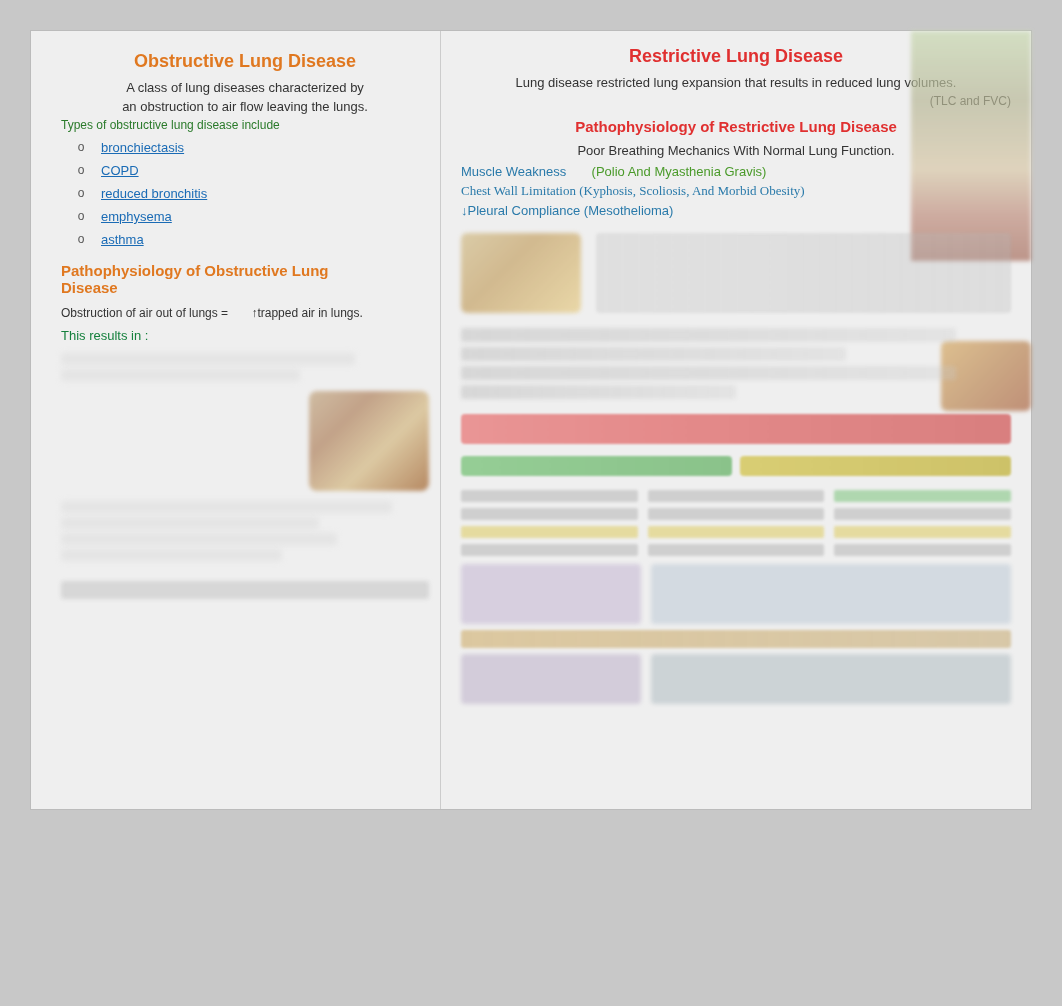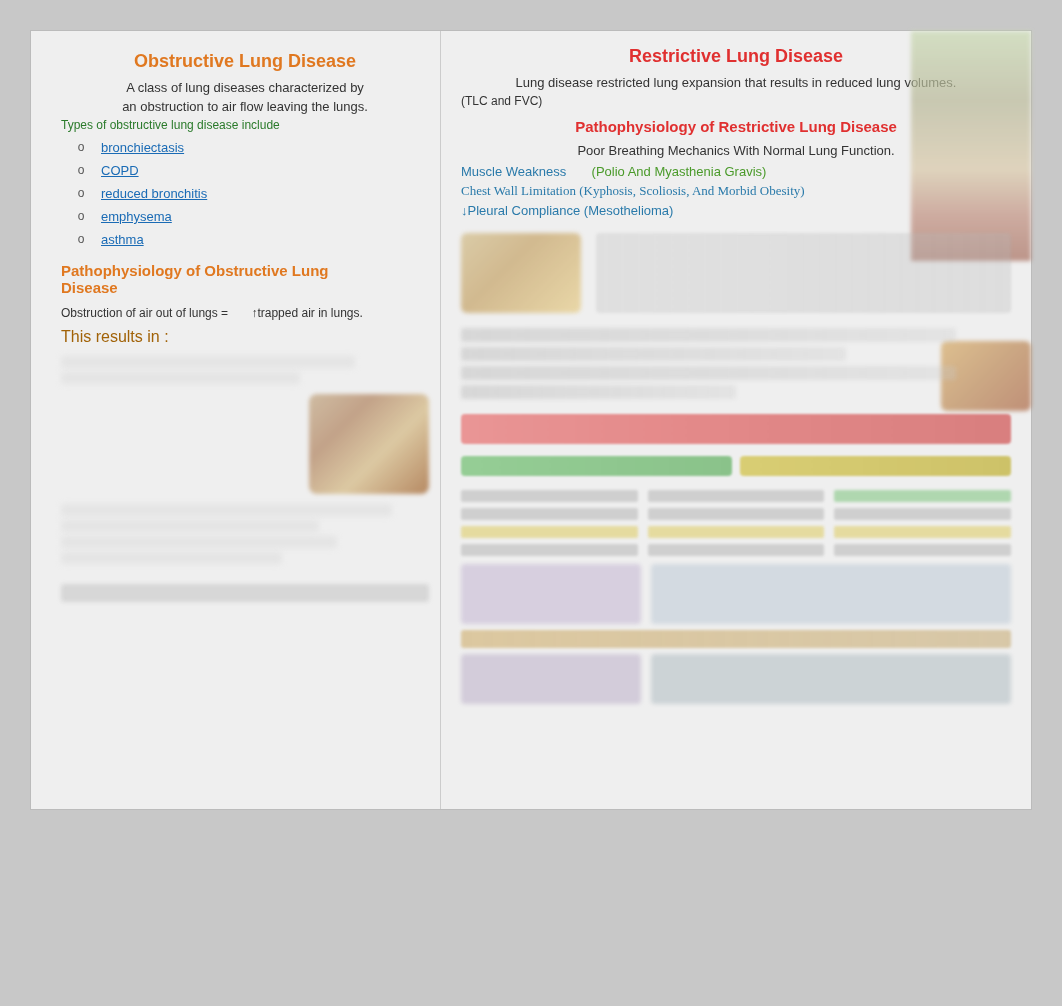--- a/index.html
+++ b/index.html
@@ -76,22 +76,22 @@
       font-weight: bold;
       text-align: left;
       margin-bottom: 10px;
     }
     .patho-text {
       color: #333;
       font-size: 12px;
       margin-bottom: 8px;
     }
     .this-results {
-      color: #a16207;
-      font-size: 16px;
+      color: #15803d;
+      font-size: 13px;
       margin-bottom: 10px;
     }
     .blurred-content {
       filter: blur(3px);
       background: #ddd;
       height: 12px;
       border-radius: 3px;
       margin: 4px 0;
       opacity: 0.6;
     }
@@ -104,21 +104,21 @@
     }
     .right-description {
       color: #333;
       font-size: 13px;
       text-align: center;
       margin-bottom: 4px;
     }
     .right-subtitle {
       color: #333;
       font-size: 12px;
-      text-align: left;
+      text-align: right;
       margin-bottom: 10px;
     }
     .pathophysiology-section-title {
       color: #e03030;
       font-size: 15px;
       font-weight: bold;
       text-align: center;
       margin-bottom: 8px;
     }
     .poor-breathing {

